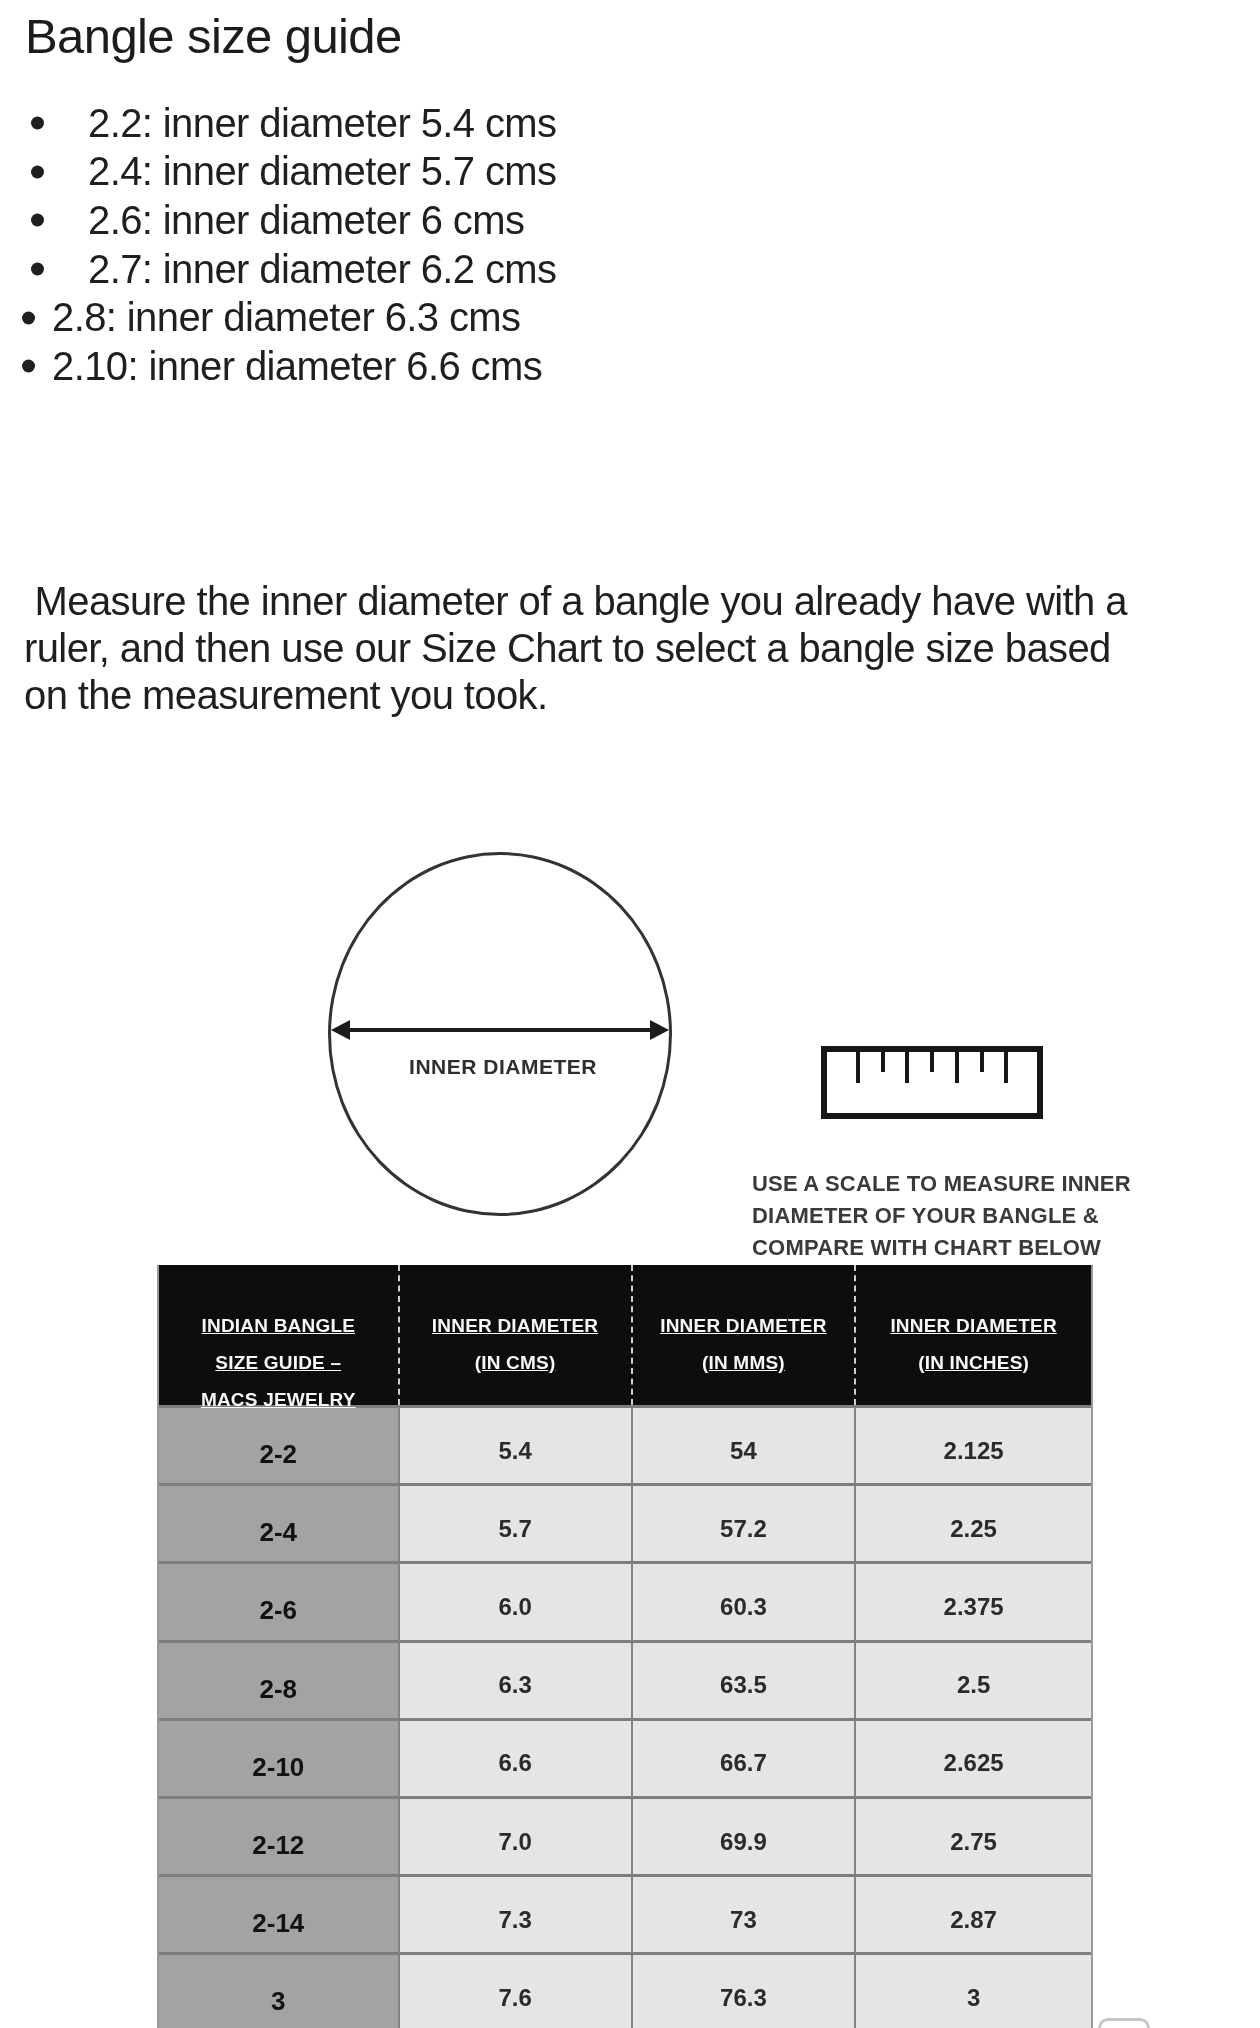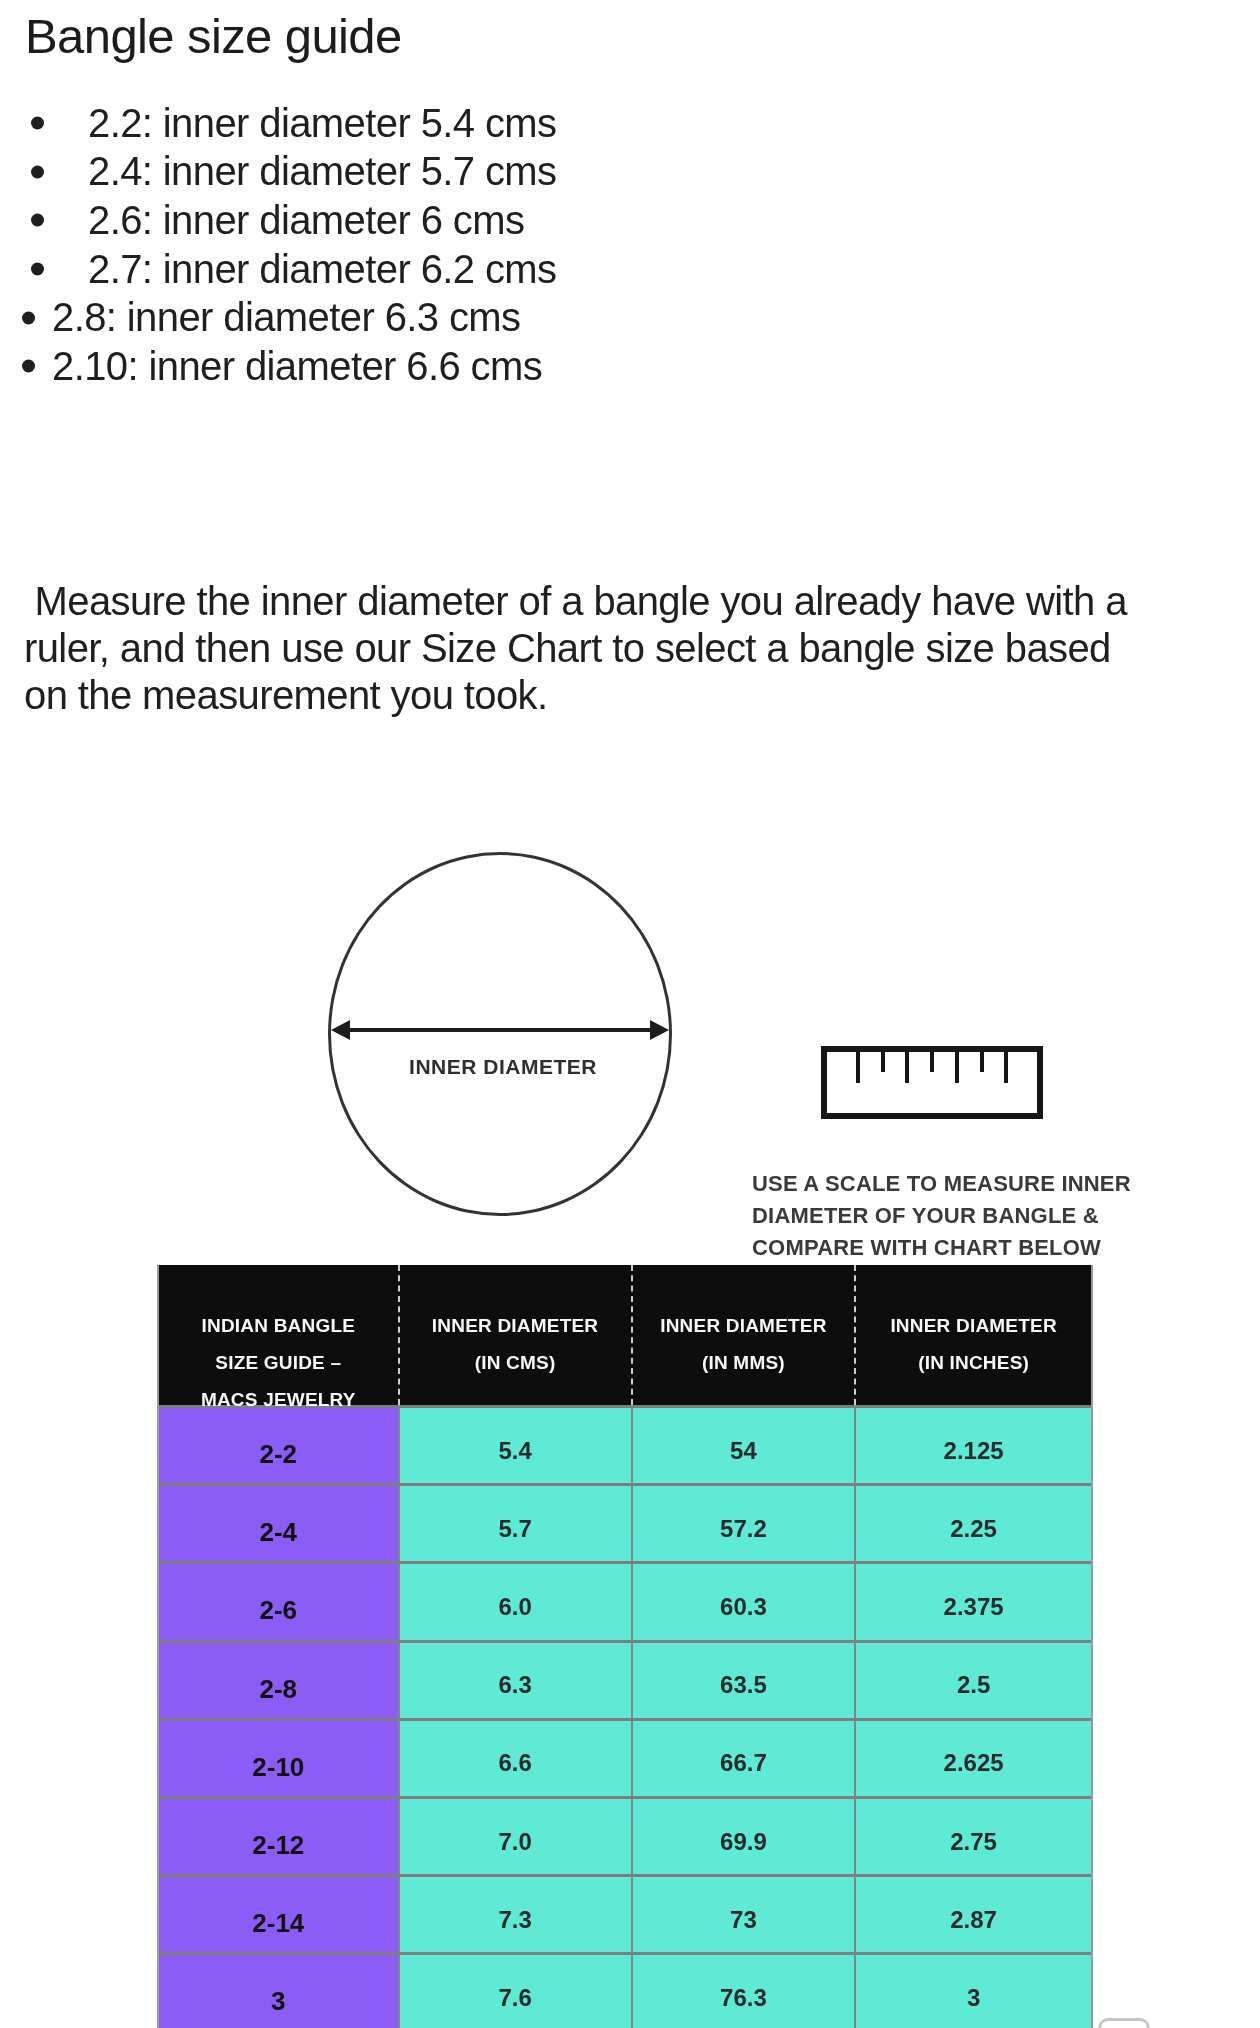--- a/index.html
+++ b/index.html
@@ -55,31 +55,31 @@
     font-size:22px; font-weight:700; line-height:32px; letter-spacing:0.2px; color:#3a3a3a; white-space:nowrap;
   }
   
   .chart {
     position:absolute; left:157px; top:1265px; width:936px; box-sizing:border-box;
     border-left:2px solid #9a9a9a; border-right:2px solid #9a9a9a; border-bottom:3px solid #8a8a8a;
   }
   .thead { display:flex; height:140px; background:#0d0d0d; color:#f7f7f7; text-align:center; }
   .th {
     box-sizing:border-box; padding-top:42px;
-    font-size:19px; font-weight:700; line-height:37px; letter-spacing:0.2px;
+    font-size:19px; font-weight:700; line-height:37px; letter-spacing:0.2px;text-decoration:underline;
   }
   .th + .th { border-left:2px dashed #cfcfcf; }
   .c0 { width:25.6%; } .c1 { width:25.0%; } .c2 { width:24.0%; } .c3 { width:25.4%; }
   .tr { display:flex; height:75.2px; border-top:3px solid #7e7e7e; }
   .td {
     box-sizing:border-box; display:flex; align-items:center; justify-content:center;
-    font-weight:700; font-size:24px; color:#2b2b2b; padding-top:10px; background:#5eead4;
+    font-weight:700; font-size:24px; color:#2b2b2b; padding-top:10px; background:#e5e5e5;
   }
   .td + .td { border-left:2px solid #848484; }
-  .td.size { background:#8b5cf6; color:#121212; font-size:26px; padding-top:18px; }
+  .td.size { background:#a3a3a3; color:#121212; font-size:26px; padding-top:18px; }
   
   .peek {
     position:absolute; left:1098px; top:2018px; width:46px; height:16px;
     border:3px solid #c6c6c6; border-bottom:none; border-radius:10px 10px 0 0; background:#ffffff;
   }
 </style>
 </head>
 <body>
 
 <div class="page">

